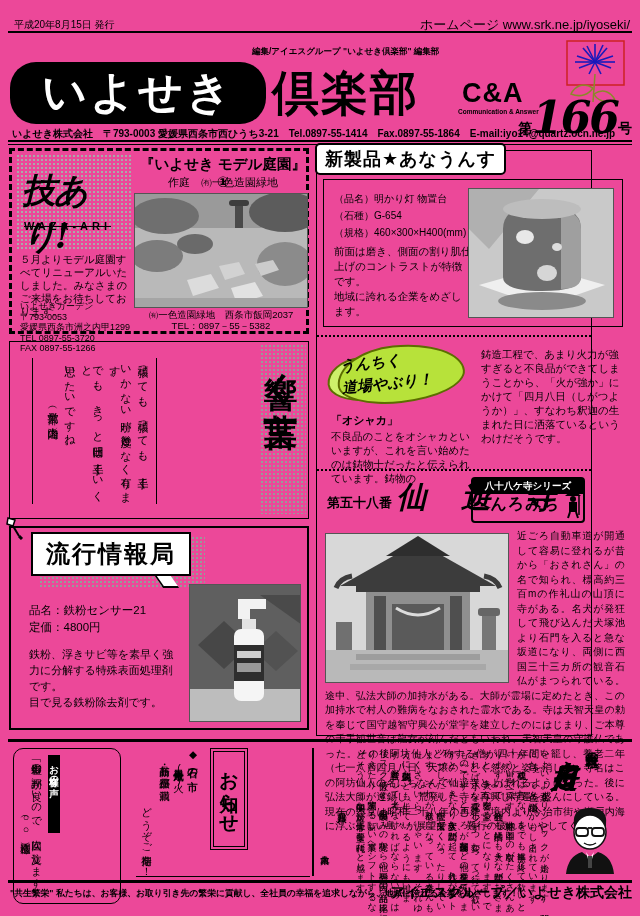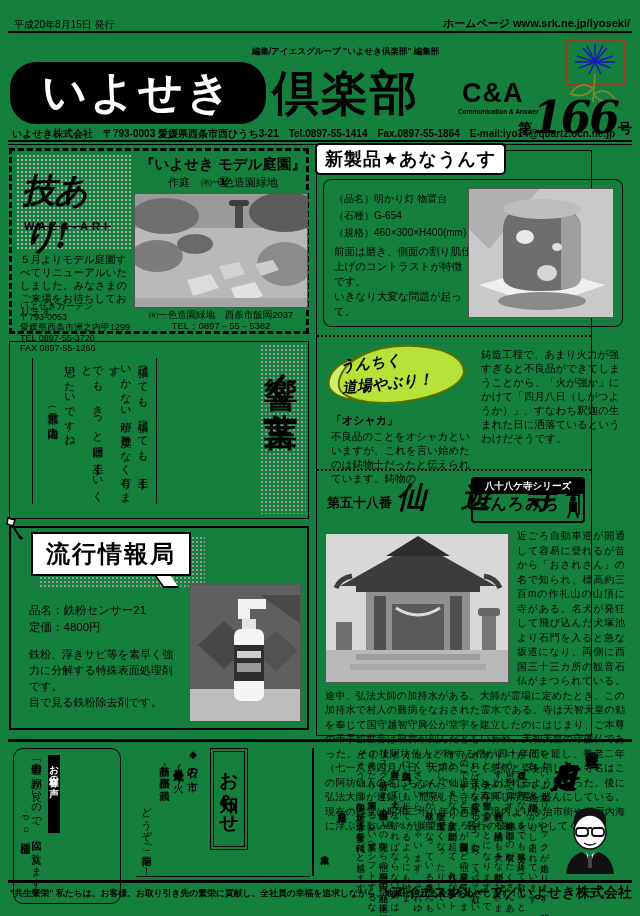--- a/index.html
+++ b/index.html
@@ -1,28 +1,28 @@
 <!DOCTYPE html>
 <html><head>
 <meta charset="utf-8">
 <style>
   * { margin:0; padding:0; box-sizing:border-box; }
   html,body { background:#e8e8e8; }
   .page {
     position:relative; width:640px; height:916px; margin:0 auto;
-    background:#15803d; overflow:hidden;
+    background:#ec4899; overflow:hidden;
     font-family:"Liberation Sans","DejaVu Sans",sans-serif; color:#000;
   }
   .abs { position:absolute; }
   .v { writing-mode:vertical-rl; text-orientation:upright; }
   .serifb { font-family:"DejaVu Serif","Liberation Serif",serif; font-weight:bold; }
 
   
   .topbar-date { left:14px; top:18px; font-size:10px; }
-  .topbar-home { right:10px; top:16px; font-size:11px; font-weight:bold; }
+  .topbar-home { right:10px; top:16px; font-size:13px; font-weight:normal; }
   .rule-top { left:8px; right:8px; top:31px; height:2px; background:#000; }
   .tagline { left:14px; top:40px; font-size:15px; font-weight:bold; letter-spacing:1px; }
   .editor-note { left:252px; top:46px; font-size:8.5px; font-weight:bold; }
   .title-black { left:10px; top:62px; width:256px; height:62px; background:#000; border-radius:26px;
     color:#fff; font-size:44px; font-weight:900; text-align:center; line-height:60px; letter-spacing:3px; }
   .title-club { left:272px; top:62px; font-size:47px; font-weight:900; letter-spacing:2px; }
   .title-ca { left:462px; top:78px; font-size:27px; font-weight:900; letter-spacing:1px; }
   .title-ca-sub { left:458px; top:108px; font-size:6.5px; font-weight:bold; }
   .flower-box { left:553px; top:40px; width:72px; height:70px; }
   .issue { right:8px; top:92px; white-space:nowrap; }
@@ -65,21 +65,21 @@
   .ryuko-tail { position:absolute; left:120px; top:40px; width:16px; height:12px; background:#fff;
     border-left:2px solid #000; border-bottom:2px solid #000; transform:skewX(35deg); }
   .ryuko-lines { position:absolute; left:18px; top:74px; font-size:11.5px; line-height:17px; }
   .ryuko-body { position:absolute; left:18px; top:118px; width:150px; font-size:11px; line-height:16px; }
   .ryuko-photo { position:absolute; left:178px; top:56px; width:112px; height:138px; }
 
   
   .right-box { left:316px; top:150px; width:276px; height:586px; border:1.5px solid #000; }
   .np-title { position:absolute; left:-2px; top:-8px; background:#fff; border:2px solid #000; border-radius:5px;
     font-size:18px; font-weight:900; padding:2px 8px; letter-spacing:1px; }
-  .np-inner { position:absolute; left:6px; top:28px; width:300px; height:148px; border:1.5px solid #000; border-radius:8px; }
+  .np-inner { position:absolute; left:6px; top:28px; width:300px; height:148px; border:1.5px solid #000; border-radius:0; }
   .np-specs { position:absolute; left:10px; top:10px; font-size:10px; line-height:17px; white-space:nowrap; }
   .np-body { position:absolute; left:10px; top:64px; width:138px; font-size:10.5px; line-height:15px; }
   .np-photo { position:absolute; right:8px; top:8px; width:146px; height:130px; }
   .sep1 { position:absolute; left:0; right:0; top:184px; border-top:2px dotted #000; }
   .sep2 { position:absolute; left:0; right:0; top:318px; border-top:2px dotted #000; }
 
   .cloud { position:absolute; left:14px; top:192px; width:138px; height:64px; transform:rotate(-6deg); }
   .cloud .blob1 { position:absolute; left:6px; top:2px; width:128px; height:58px; background:#b7e23a; border:2.5px solid #5c6e00;
     border-radius:46% 54% 52% 48%/60% 55% 45% 40%; }
   .cloud .blob2 { position:absolute; left:-4px; top:10px; width:70px; height:44px; background:#cdf06a; border:2.5px solid #5c6e00;
@@ -267,21 +267,21 @@
   <div class="abs right-box">
     <div class="np-title">新製品★あなうんす</div>
     <div class="np-inner">
       <div class="np-specs">
         <div>（品名）明かり灯 物置台</div>
         <div>（石種）G-654</div>
         <div>（規格）460×300×H400(mm)</div>
       </div>
       <div class="np-body">
         <div>前面は磨き、側面の割り肌仕上げのコントラストが特徴です。</div>
-        <div>いきなり大変な問題が起って。</div>
+        <div>地域に誇れる企業をめざします。</div>
       </div>
       <div class="np-photo photo-frame">
         <svg width="146" height="130" viewBox="0 0 146 130">
           <rect width="146" height="130" fill="#c9c9c9"></rect>
           <polygon points="0,0 70,0 20,60 0,40" fill="#b0b0b0"></polygon>
           <polygon points="10,96 73,78 136,96 73,118" fill="#efefef"></polygon>
           <path d="M34 40 Q34 16 73 16 Q112 16 112 40 L112 88 Q112 102 73 102 Q34 102 34 88 Z" fill="#6e6e6e"></path>
           <path d="M92 20 Q112 24 112 40 L112 88 Q112 100 92 100 Z" fill="#9f9f9f"></path>
           <ellipse cx="73" cy="20" rx="39" ry="10" fill="#bdbdbd"></ellipse>
           <ellipse cx="56" cy="48" rx="9" ry="7" fill="#e8e8e8"></ellipse>

